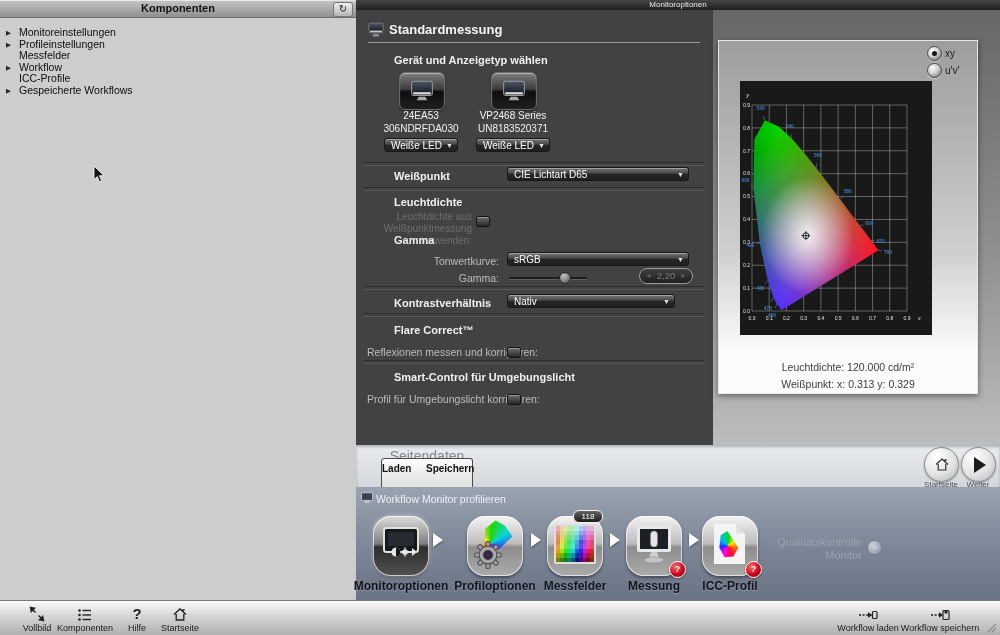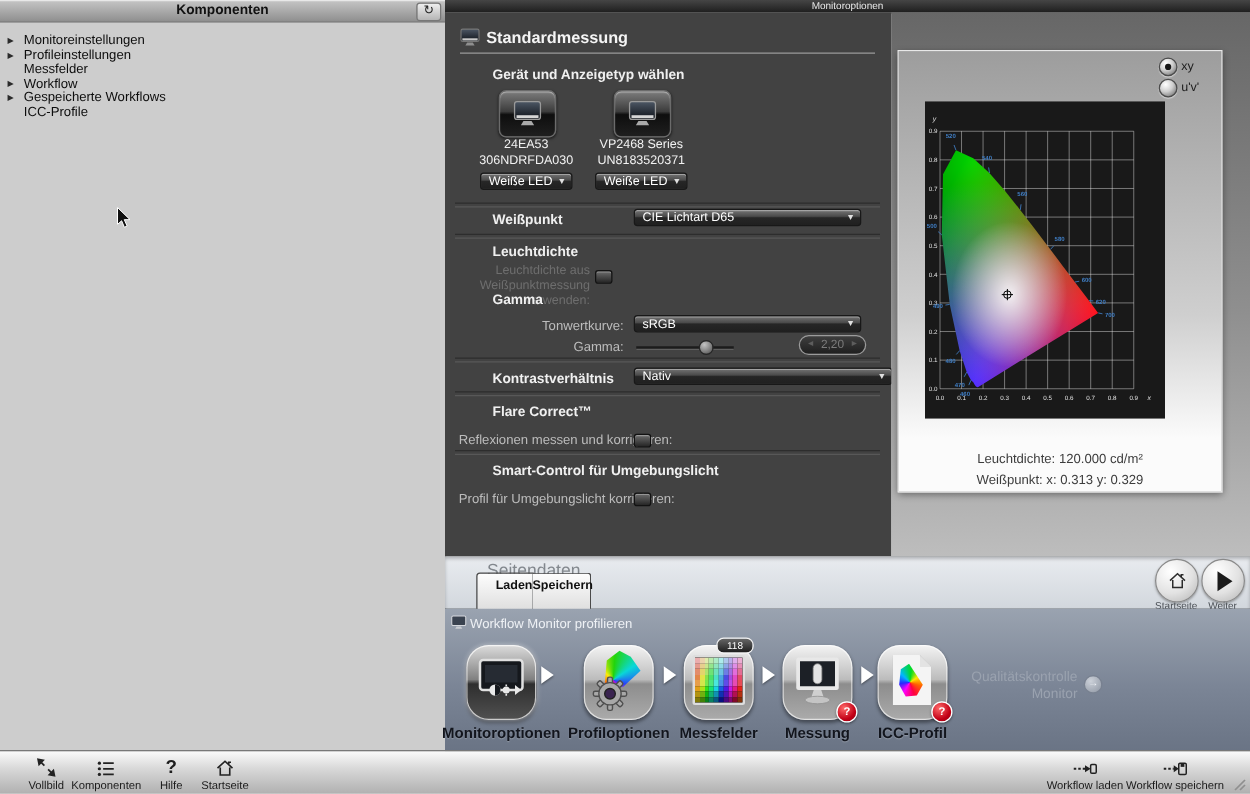--- a/index.html
+++ b/index.html
@@ -42,21 +42,21 @@
   .right-region{position:absolute;left:357px;top:10px;width:287px;height:435px;background:linear-gradient(#676767,#8f8f8f 55%,#bdbdbd);}
   .chart-card{position:absolute;left:5px;top:30px;width:258px;height:352px;border:1px solid #e8e8e8;background:linear-gradient(#9d9d9d,#cfcfcf 60%,#fbfbfb 88%);box-shadow:0 2px 6px rgba(0,0,0,.45);}
   .radio{position:absolute;width:13px;height:13px;border-radius:50%;background:radial-gradient(circle at 35% 28%,#fff,#cfcfcf 45%,#8b8b8b 78%,#6a6a6a);border:1px solid #4c4c4c;box-shadow:0 1px 1px rgba(255,255,255,.55);}
   .radio.sel::after{content:"";position:absolute;left:4px;top:4px;width:5px;height:5px;border-radius:50%;background:#151515;}
   .radio-lab{position:absolute;font-size:10px;color:#1c1c1c;}
   .readout{position:absolute;left:0;width:258px;text-align:center;font-size:10.5px;color:#3d3d3d;}
 
   
   .page-bar{position:absolute;left:0;top:445px;width:644px;height:42px;background:linear-gradient(#e9ecf0,#d2d7dd);border-bottom:2px solid #23262b;box-shadow:inset 0 2px 3px rgba(0,0,0,.25);}
   .pb-label{position:absolute;left:25px;top:3px;width:92px;text-align:center;font-size:14px;color:#82878d;}
-  .seg{position:absolute;top:13px;height:36px;border:1px solid #4a4a4a;background:linear-gradient(#fdfdfd,#d9d9d9);font-size:10px;font-weight:600;color:#111;text-align:right;line-height:19px;box-sizing:border-box;}
+  .seg{position:absolute;top:13px;height:36px;border:1px solid #4a4a4a;background:linear-gradient(#fdfdfd,#d9d9d9);font-size:10px;font-weight:600;color:#111;text-align:left;line-height:19px;box-sizing:border-box;}
   .circle-btn{position:absolute;top:2px;width:33px;height:33px;border-radius:50%;background:radial-gradient(circle at 35% 28%,#ffffff,#e2e2e2 55%,#b3b3b3);border:1px solid #8a8a8a;box-shadow:0 1px 2px rgba(0,0,0,.35);display:flex;align-items:center;justify-content:center;}
   .circle-lab{position:absolute;top:35px;font-size:8px;color:#4a4f55;text-align:center;}
   .play-tri{width:0;height:0;border-top:8px solid transparent;border-bottom:8px solid transparent;border-left:12px solid #1b1b1b;margin-left:3px;}
 
   
   .workflow{position:absolute;left:0;top:487px;width:644px;height:113px;background:linear-gradient(#9aa3b0,#7b8596 55%,#6a7485);border-bottom:1px solid #3d4450;}
   .wf-title{position:absolute;left:20px;top:6px;font-size:10.5px;color:#eef1f5;}
   .wf-mini-ic{position:absolute;left:4px;top:5px;}
   .step{position:absolute;top:29px;width:96px;text-align:center;}
   .step-ic{width:56px;height:60px;border-radius:18px;margin:0 auto;position:relative;background:linear-gradient(180deg,#f4f4f4,#bcbcbc 46%,#8d8d8d 52%,#ababab);box-shadow:0 2px 3px rgba(0,0,0,.4),inset 0 0 0 1px rgba(255,255,255,.65);}
@@ -116,22 +116,22 @@
   <div class="left-panel">
     <div class="panel-titlebar">
       <div class="panel-title">Komponenten</div>
       <div class="refresh-btn">↻</div>
     </div>
     <div class="tree">
       <div class="tree-item"><span class="tri">▶</span><span>Monitoreinstellungen</span></div>
       <div class="tree-item"><span class="tri">▶</span><span>Profileinstellungen</span></div>
       <div class="tree-item"><span>Messfelder</span></div>
       <div class="tree-item"><span class="tri">▶</span><span>Workflow</span></div>
+      <div class="tree-item"><span>ICC-Profile</span></div>
       <div class="tree-item"><span class="tri">▶</span><span>Gespeicherte Workflows</span></div>
-      <div class="tree-item"><span>ICC-Profile</span></div>
     </div>
     <svg class="cursor" width="13" height="19" viewBox="0 0 13 19">
       <path d="M1 1 L1 14.5 L4.3 11.6 L6.5 16.8 L8.7 15.8 L6.4 10.7 L11 10.7 Z" fill="#111" stroke="#fff" stroke-width="0.8"></path>
     </svg>
   </div>
 
   <div class="main">
     <div class="main-titlebar">
       <div class="main-title">Monitoroptionen</div>
     </div>
@@ -191,21 +191,21 @@
       <div class="slider-thumb" style="left:203px;top:262px"></div>
       <div class="stepper" style="left:283px;top:258px">
         <span class="sarr" style="left:5px">◄</span>
         <span>2,20</span>
         <span class="sarr" style="right:5px">►</span>
       </div>
 
       <div class="sep" style="top:276px"></div>
 
       <div class="lbl-bold" style="left:9px;top:287px">Kontrastverhältnis</div>
-      <div class="dd" style="left:151px;top:284px;width:207px"><span>Nativ</span><span class="arr">▼</span></div>
+      <div class="dd" style="left:151px;top:284px;width:168px"><span>Nativ</span><span class="arr">▼</span></div>
 
       <div class="sep" style="top:303px"></div>
 
       <div class="lbl-bold" style="left:9px;top:314px">Flare Correct™</div>
       <div class="lbl-sub" style="left:11px;top:336px">Reflexionen messen und korrigieren:</div>
       <div class="checkbox" style="left:151px;top:337px"></div>
 
       <div class="sep" style="top:350px"></div>
 
       <div class="lbl-bold" style="left:9px;top:361px">Smart-Control für Umgebungslicht</div>

